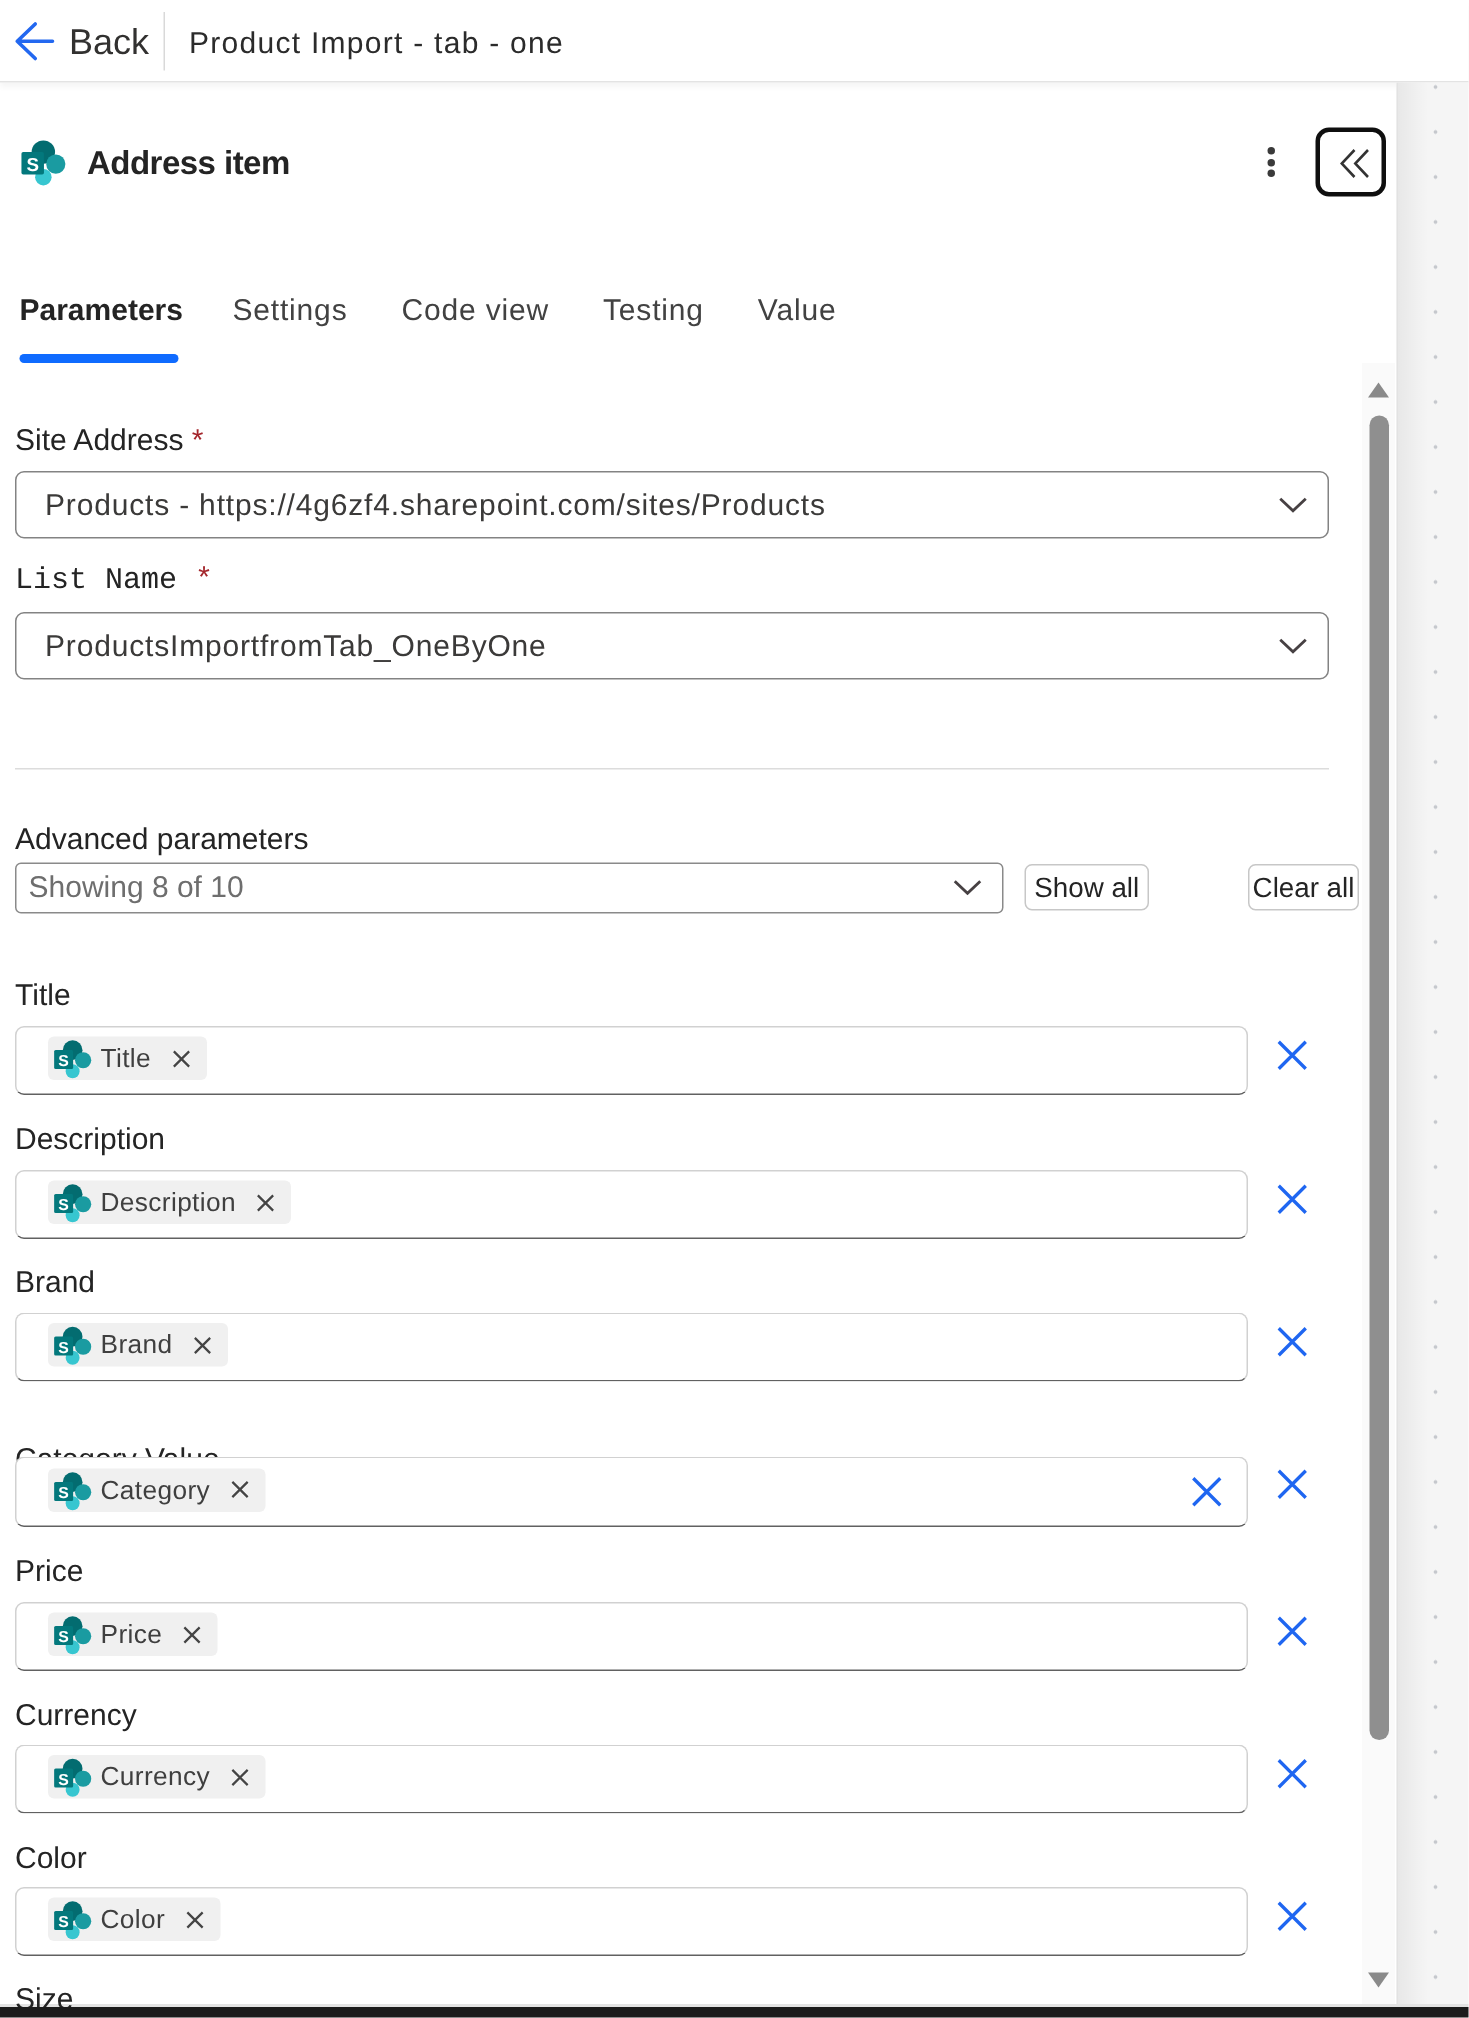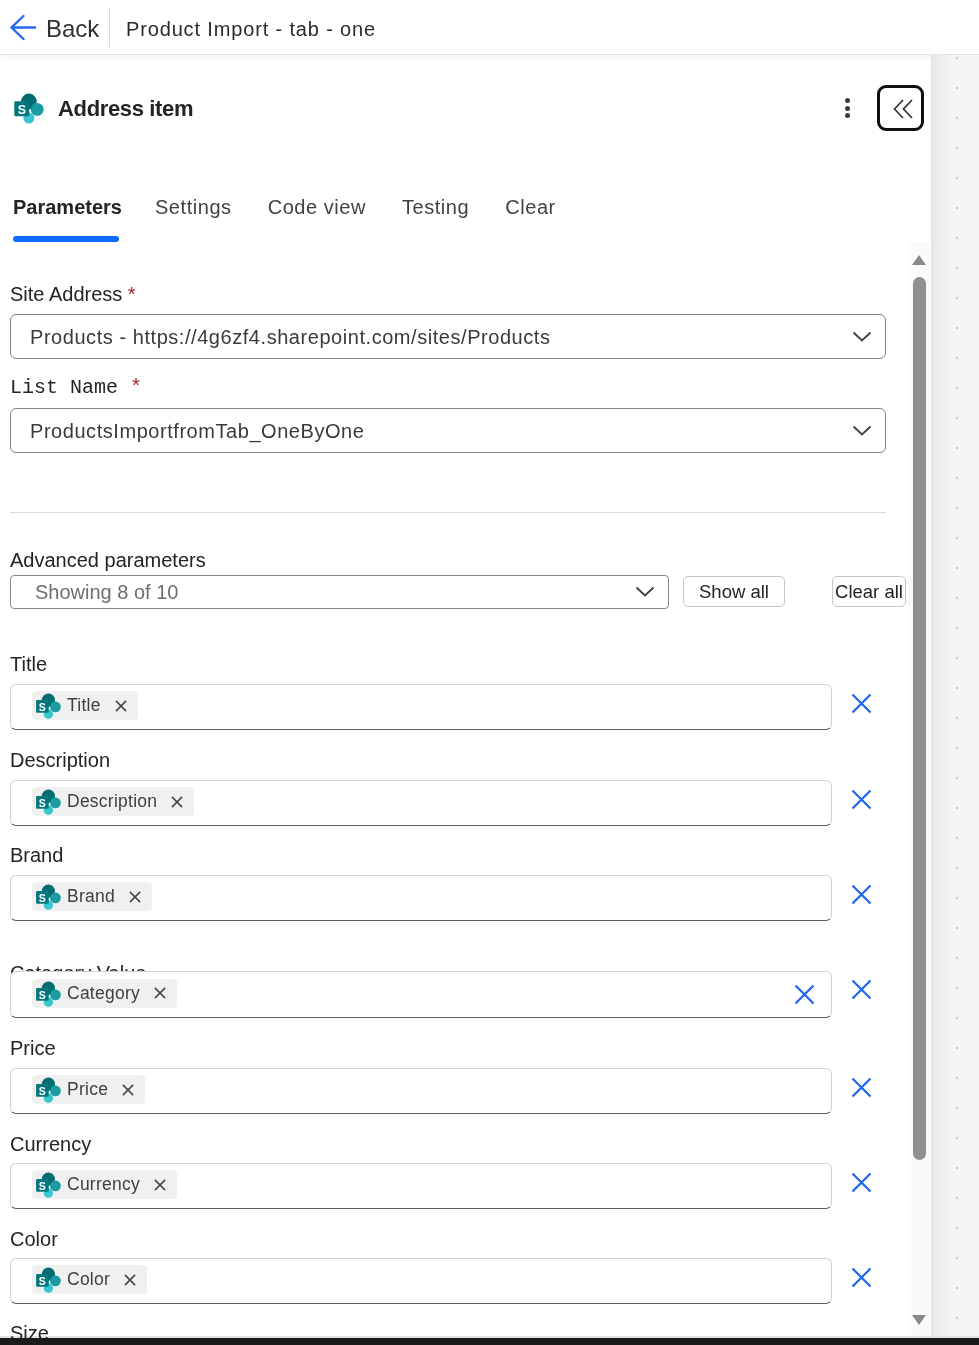--- a/index.html
+++ b/index.html
@@ -64,21 +64,21 @@
   .lbl { position:absolute; left:10px; font-size:20px; line-height:24px; color:#242424; }
   .req { color:#a4262c; }
   .ddbox { position:absolute; left:10px; width:876px; height:45px;
            border:1px solid #838383; border-radius:6px; background:#fff;
            font-size:20px; color:#3b3a39; display:flex; align-items:center;
            padding-left:19px; padding-top:2px; letter-spacing:0.55px; }
   .chev { position:absolute; right:13px; top:50%; margin-top:-6px; }
 
   .advdd { position:absolute; left:10px; width:659px; height:34px;
            border:1px solid #8a8a8a; border-radius:4px; background:#fff;
-           font-size:20px; color:#6e6e6e; display:flex; align-items:center; padding-left:24px; }
+           font-size:20px; color:#6e6e6e; display:flex; align-items:center; padding-left:8px; }
   .btn { position:absolute; height:31px; border:1px solid #c7c7c7; border-radius:5px;
          background:#fff; font-size:18.5px; color:#242424; display:flex;
          align-items:center; justify-content:center; }
 
   .pbox { position:absolute; left:10px; width:822px; height:46px;
           border:1px solid #d1d1d1; border-bottom-color:#616161; border-radius:6px;
           background:#fff; display:flex; align-items:center; padding-left:21px; }
   .chip { display:flex; align-items:center; height:29px; background:#f0f0f0;
           border-radius:4px; margin-bottom:3px; padding:0 11px 0 3px; font-size:17.5px; letter-spacing:0.25px; color:#3f3f3f; }
   .chip svg.mini { width:27px; height:27px; margin:2px 5px 0 0; }
@@ -116,21 +116,21 @@
     <i></i>
     <i></i>
     <i></i>
   </div>
 <div class="collapsebtn">
   <svg width="24" height="22" viewBox="0 0 24 22">
     <path d="M11 2 L2.5 11 L11 20 M20 2 L11.5 11 L20 20" fill="none" stroke="#333" stroke-width="1.7" stroke-linejoin="miter"></path>
   </svg>
 </div>
 
-<div class="tabs"><span class="on" style="margin-right:33px;">Parameters</span><span>Settings</span><span>Code view</span><span>Testing</span><span>Clear</span></div>
+<div class="tabs"><span class="on" style="margin-right:33px;">Parameters</span><span>Settings</span><span>Code view</span><span>Testing</span><span>Value</span></div>
 <div class="tabline"></div>
 
 <div class="lbl" style="top:282px;">Site Address <span class="req">*</span></div>
 <div class="ddbox" style="top:314px;">Products - https://4g6zf4.sharepoint.com/sites/Products
   <svg class="chev" width="20" height="11" viewBox="0 0 20 11">
       <path d="M1.5 1.5 L10 9.5 L18.5 1.5" fill="none" stroke="#474143" stroke-width="1.9"></path>
     </svg>
 </div>
 
 <div class="lbl" style="top:376px;font-family:Liberation Mono, monospace;">List Name <span class="req">*</span></div>
@@ -141,21 +141,21 @@
 </div>
 
 <div style="position:absolute; left:10px; top:512px; width:876px; height:1.2px; background:#dcdcdc;"></div>
 
 <div class="lbl" style="top:548px;">Advanced parameters</div>
 <div class="advdd" style="top:575px;">Showing 8 of 10
   <svg class="chev" width="20" height="11" viewBox="0 0 20 11">
       <path d="M1.5 1.5 L10 9.5 L18.5 1.5" fill="none" stroke="#474143" stroke-width="1.9"></path>
     </svg>
 </div>
-<div class="btn" style="left:683px; top:576px; width:102px;">Show all</div>
+<div class="btn" style="left:683px; top:576px; width:83px;">Show all</div>
 <div class="btn" style="left:832px; top:576px; width:74px;">Clear all</div>
 
 <div class="lbl" style="top:652px;">Title</div>
 <div class="pbox" style="top:684px;">
   <span class="chip"><svg class="mini" width="28" height="28" viewBox="0 0 32 32">
         <circle cx="15.9" cy="8.4" r="7.8" fill="#036C70"></circle>
         <circle cx="24.2" cy="16.4" r="6.4" fill="#1A9BA1"></circle>
         <circle cx="15.9" cy="25.1" r="5.5" fill="#37C6D0"></circle>
         <rect x="1.3" y="8.3" width="15" height="15" rx="1.2" fill="#03787C"></rect>
         <text x="8.8" y="21" font-size="12.5" font-weight="bold" fill="#fff" text-anchor="middle" font-family="Liberation Sans">S</text>

